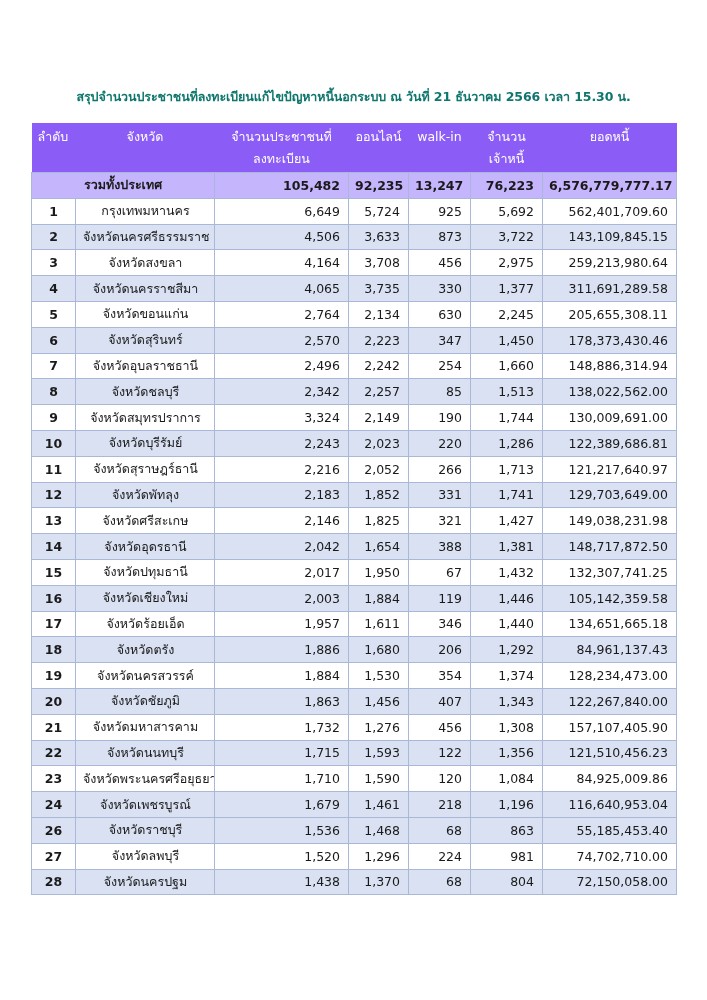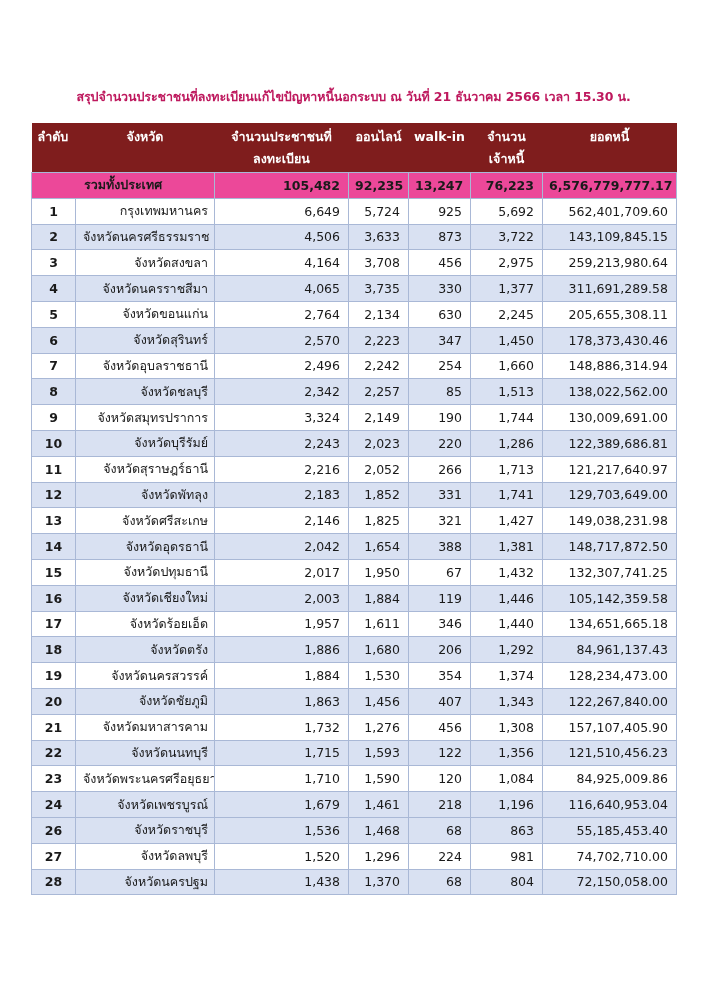--- a/index.html
+++ b/index.html
@@ -17,69 +17,69 @@
     }
     .title {
       position: absolute;
       left: 0;
       top: 87px;
       width: 707px;
       text-align: center;
       font-size: 12.5px;
       font-weight: bold;
       letter-spacing: -0.1px;
-      color: #be185d;
+      color: #0f766e;
     }
     table {
       position: absolute;
       left: 31px;
       top: 123px;
       width: 645px;
       border-collapse: collapse;
       table-layout: fixed;
       font-size: 12.5px;
     }
     col.c-no   { width: 44px; }
     col.c-prov { width: 139px; }
     col.c-reg  { width: 134px; }
     col.c-onl  { width: 60px; }
     col.c-walk { width: 62px; }
     col.c-cred { width: 72px; }
     col.c-debt { width: 134px; }
 
     thead th {
-      background: #7f1d1d;
+      background: #8b5cf6;
       color: #ffffff;
-      font-weight: bold;
+      font-weight: normal;
       font-size: 12.5px;
       vertical-align: top;
       padding: 3px 4px 0 4px;
       height: 46px;
       line-height: 22px;
       border: none;
     }
     thead th.left { text-align: left; padding-left: 6px; }
     thead th.center { text-align: center; }
     thead th .sub { display: block; }
 
     tbody td {
       height: 24.8px;
       padding: 0 6px;
       border: 1px solid #a9b8d6;
       white-space: nowrap;
       overflow: hidden;
     }
     tbody tr.alt td { background: #d9e1f2; }
     tbody tr.total td {
-      background: #ec4899;
+      background: #c4b5fd;
       font-weight: bold;
     }
     td.num { text-align: right; padding-right: 8px; }
     td.no { text-align: center; font-weight: bold; }
-    td.prov { text-align: right; padding-left: 7px; }
+    td.prov { text-align: center; padding-left: 7px; }
     td.total-label { text-align: center; }
   </style>
 </head>
 <body>
 
 <div class="title">สรุปจำนวนประชาชนที่ลงทะเบียนแก้ไขปัญหาหนี้นอกระบบ  ณ วันที่ 21 ธันวาคม 2566 เวลา 15.30 น.</div>
 
 <table>
   <colgroup>
     <col class="c-no">

